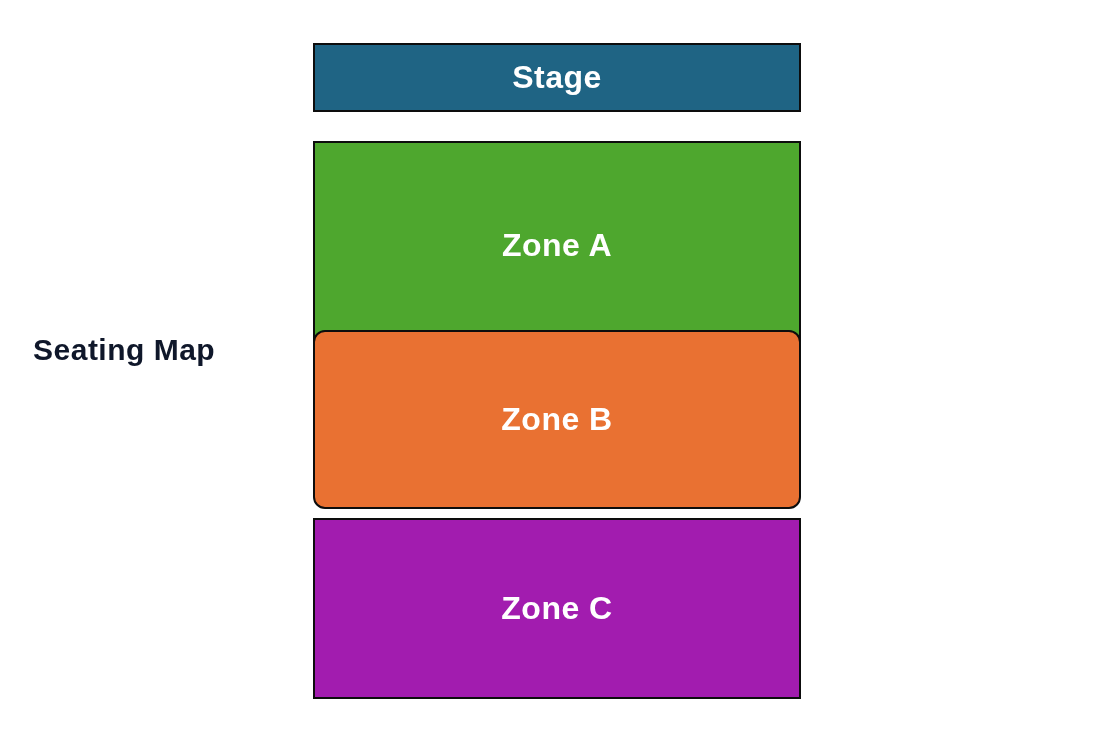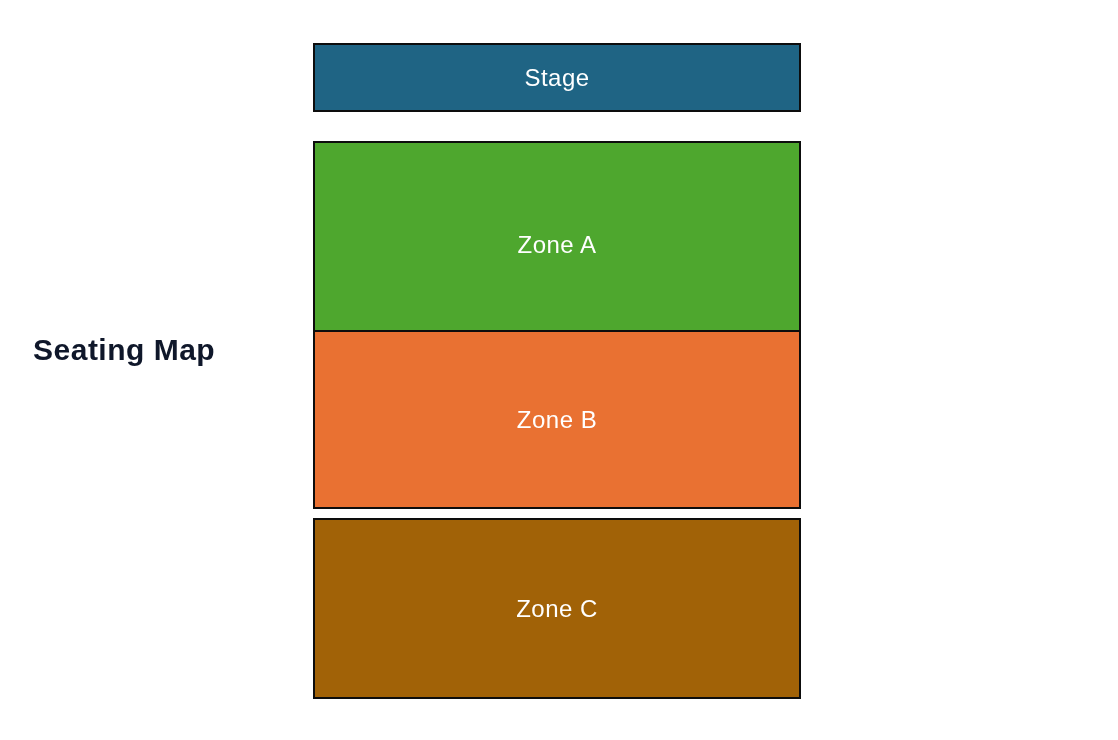--- a/index.html
+++ b/index.html
@@ -30,27 +30,27 @@
     left: 313px;
     width: 488px;
     border: 2px solid #0d0d0d;
     box-sizing: border-box;
     display: flex;
     align-items: center;
     justify-content: center;
   }
   .box-label {
     color: #ffffff;
-    font-size: 24px;
-    font-weight: 400;
+    font-size: 32px;
+    font-weight: 700;
     letter-spacing: 0.5px;
   }
   .stage-box  { top: 43px;  height: 69px;  }
   .zone-a-box { top: 141px; height: 208px; }
-  .zone-b-box { top: 330px; height: 179px; }
+  .zone-b-box { top: 330px; height: 179px; border-radius: 12px; }
   .zone-c-box { top: 518px; height: 181px; }
 </style>
 </head>
 <body>
 
 <div class="canvas">
 
   <div class="map-title">Seating Map</div>
 
   <div class="box stage-box" style="background-color: rgb(31, 100, 132);">
@@ -58,17 +58,17 @@
   </div>
 
   <div class="box zone-a-box" style="background-color: rgb(78, 167, 46);">
     <span class="box-label">Zone A</span>
   </div>
 
   <div class="box zone-b-box" style="background-color: rgb(233, 113, 50);">
     <span class="box-label">Zone B</span>
   </div>
 
-  <div class="box zone-c-box" style="background-color: #a16207;">
+  <div class="box zone-c-box" style="background-color: #a21caf;">
     <span class="box-label">Zone C</span>
   </div>
 
 </div>
 
 </body></html>

